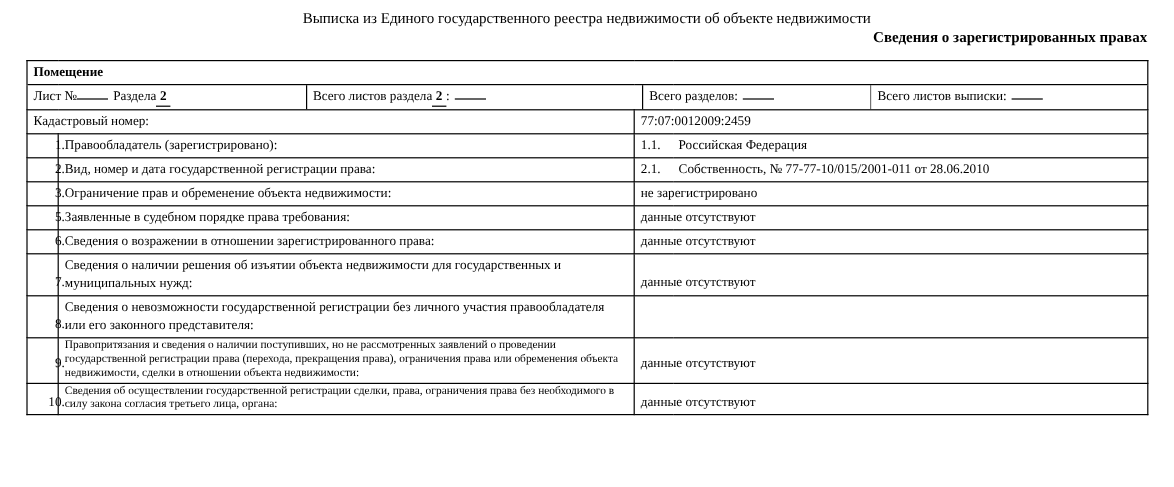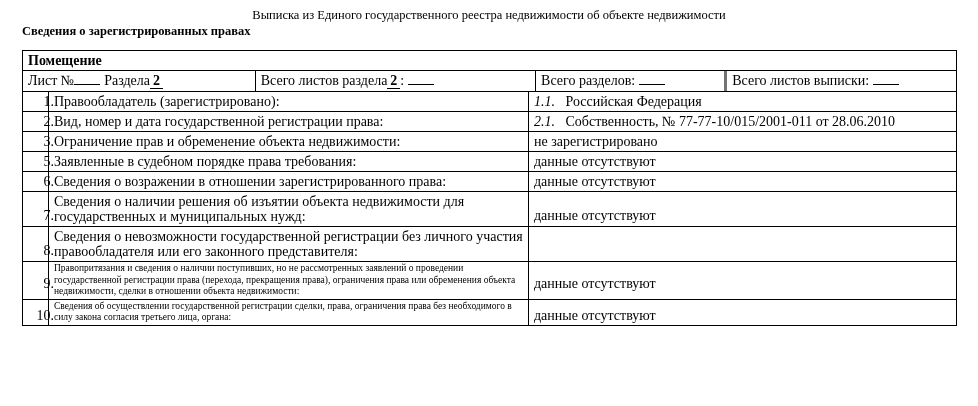--- a/index.html
+++ b/index.html
@@ -21,40 +21,40 @@
     box-sizing: border-box;
     padding: 8px 22px 0 22px;
   }
   .doc-title {
     text-align: center;
     font-size: 12.5px;
     line-height: 15px;
     margin: 0;
   }
   .doc-subtitle {
-    text-align: left;
+    text-align: right;
     font-size: 12.5px;
     font-weight: bold;
     line-height: 15px;
     margin: 1px 0 0 0;
   }
   table.main {
     border-collapse: collapse;
     width: 934px;
     margin-top: 11px;
     table-layout: fixed;
   }
   table.main td {
     border: 1px solid #000000;
     padding: 0;
     vertical-align: top;
   }
   .cell {
     padding: 2px 5px 2px 5px;
-    font-size: 14px;
+    font-size: 11px;
     line-height: 15px;
   }
   .cell-tiny {
     padding: 1px 5px 1px 5px;
     font-size: 9.5px;
     line-height: 11.5px;
   }
   .bold { font-weight: bold; }
   .objtype {
     text-align: center;
@@ -66,21 +66,20 @@
   .no-top { border-top: none !important; }
   .no-bottom { border-bottom: none !important; }
   .num-col {
     width: 26px;
     text-align: right;
     padding-right: 4px;
   }
   .subnum {
     width: 32px;
     padding-left: 5px;
-    font-style: italic;
   }
   .underline-blank {
     display: inline-block;
     border-bottom: 1px solid #000;
     min-width: 26px;
   }
   .u-val {
     display: inline-block;
     border-bottom: 1px solid #000;
     font-weight: bold;
@@ -135,39 +134,47 @@
                 </div>
               </td>
               <td style="border:none; border-right:1px solid #000;margin-top:28px;">
                 <div class="cell flexline">
                   <span>Всего листов раздела</span>
                   <span class="u-val">2</span>
                   <span>:</span>
                   <span class="underline-blank" style="margin-left:4px"></span>
                 </div>
               </td>
-              <td style="border:none; border-right:3px solid #737373;margin-top:27px;">
+              <td style="border:none; border-right:1px solid #737373;margin-top:27px;">
                 <div class="cell flexline">
                   <span>Всего разделов:</span>
                   <span class="underline-blank" style="margin-left:4px"></span>
                 </div>
               </td>
               <td style="border:none;">
                 <div class="cell flexline">
                   <span>Всего листов выписки:</span>
                   <span class="underline-blank" style="margin-left:4px"></span>
                 </div>
               </td>
             </tr>
           </tbody>
             </table>
         </td>
       </tr>
 
 
+      <tr>
+        <td colspan="2">
+          <div class="cell">Кадастровый номер:</div>
+        </td>
+        <td colspan="2">
+          <div class="cell">77:07:0012009:2459</div>
+        </td>
+      </tr>
 
       <tr>
         <td>
           <div class="cell num-col">1.</div>
         </td>
         <td>
           <div class="cell">Правообладатель (зарегистрировано):</div>
         </td>
         <td style="border-right:none">
           <div class="cell subnum">1.1.</div>

